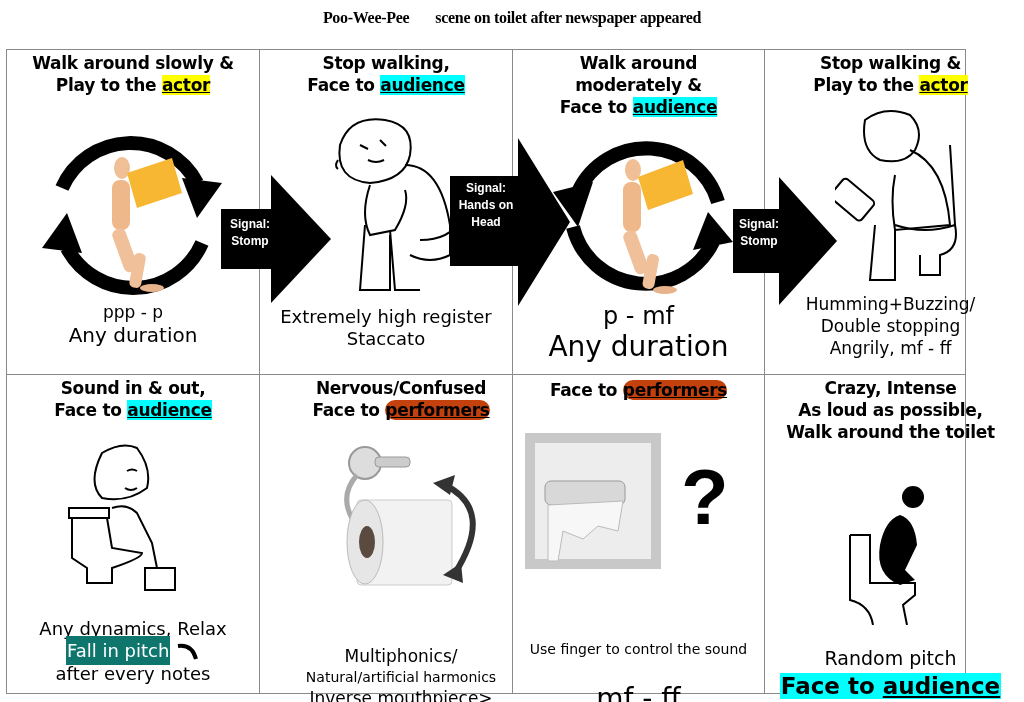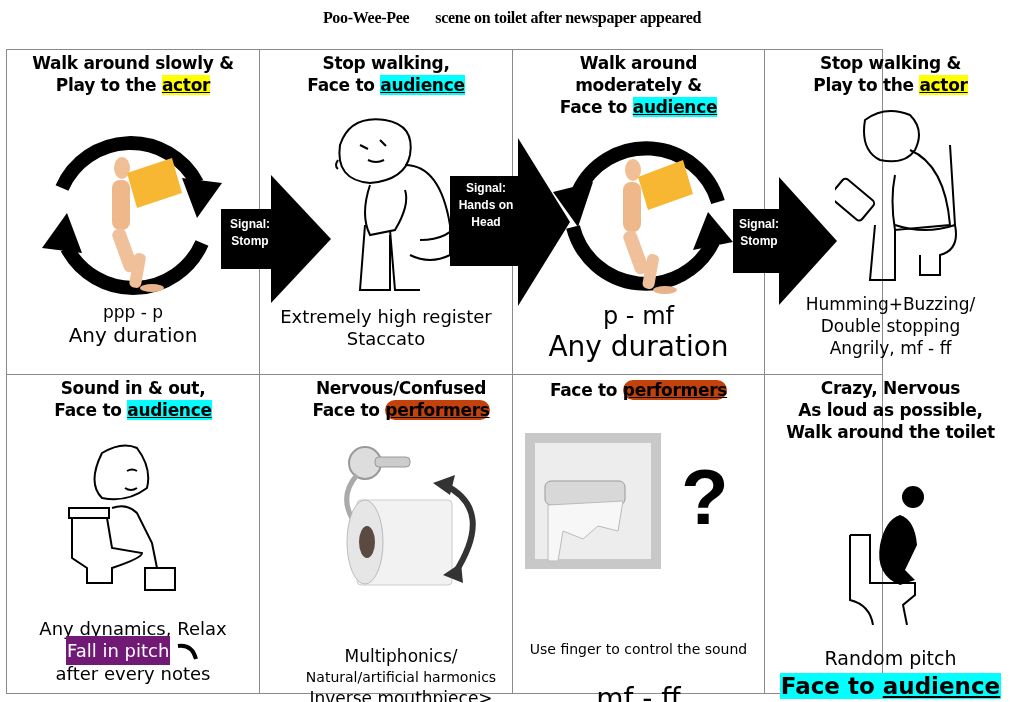--- a/index.html
+++ b/index.html
@@ -1,30 +1,30 @@
 <!DOCTYPE html>
 <html><head>
 <meta charset="utf-8">
 <style>
   html, body { margin: 0; padding: 0; background: #ffffff; }
   body { width: 1024px; height: 702px; position: relative; overflow: hidden; font-family: "DejaVu Sans", sans-serif; color: #000; }
   .title { position: absolute; top: 9px; left: 0; width: 1024px; text-align: center; font-family: Liberation Serif, serif; font-weight: bold; font-size: 16px; letter-spacing: -0.3px; }
   .title .gap { display: inline-block; width: 26px; }
-  .grid { position: absolute; left: 6px; top: 49px; width: 877px; height: 645px; border: 1px solid #8a8a8a; box-sizing: border-box; }
+  .grid { position: absolute; left: 6px; top: 49px; width: 960px; height: 645px; border: 1px solid #8a8a8a; box-sizing: border-box; }
   .vline { position: absolute; top: 0; width: 1px; height: 100%; background: #8a8a8a; }
   .hline { position: absolute; left: 0; height: 1px; width: 100%; background: #8a8a8a; }
   .cell { position: absolute; box-sizing: border-box; text-align: center; }
   .head { font-family: "DejaVu Sans", sans-serif; font-weight: bold; font-size: 17px; line-height: 22px; letter-spacing: -0.3px; margin-top: 2px; }
   .hl { text-decoration: underline; }
   .hl-yellow { background: #ffff00; }
   .hl-cyan { background: #00ffff; }
   .hl-magenta { background: #c2410c; border-radius: 10px; }
   .body-text { position: absolute; left: 0; width: 100%; text-align: center; font-size: 17px; line-height: 22px; }
   .dyn { }
-  .fall { background: #701a75; color: #fff; padding: 4px 1px; }
+  .fall { background: #0f766e; color: #fff; padding: 4px 1px; }
   .illus { position: absolute; }
   .arrow { position: absolute; }
   .arrow .label { position: absolute; color: #fff; font-family: "Liberation Sans", sans-serif; font-weight: bold; font-size: 12px; line-height: 17px; text-align: center; }
 </style>
 </head>
 <body>
 
 <div class="title">
   <span>Poo-Wee-Pee</span><span class="gap"></span><span>scene on toilet after newspaper appeared</span>
 </div>
@@ -203,21 +203,21 @@
         <path d="M25 74 L100 70 L95 100 L75 95 L60 108 L40 100 L35 130 L25 130Z" fill="#f7f7f7" stroke="#bbb"></path>
       </g>
     </svg>
     <div style="position:absolute;left:168px;top:82px;font-family:'Liberation Sans',sans-serif;font-weight:bold;font-size:78px;line-height:80px">?</div>
     <div class="body-text" style="top:263px;font-size:14px">Use finger to control the sound</div>
     <div class="body-text dyn" style="top:308px;font-size:28px;line-height:32px">mf - ff</div>
   </div>
 
   <div class="cell" style="left:758px;top:325px;width:251px;height:319px">
     <div class="head">
-      <div>Crazy, Nervous</div>
+      <div>Crazy, Intense</div>
       <div>As loud as possible,</div>
       <div>Walk around the toilet</div>
     </div>
     <svg class="illus" style="left:80px;top:110px" width="90" height="140" viewBox="0 0 90 140">
       <g>
         <circle cx="68" cy="12" r="11" fill="#000"></circle>
         <path d="M55 30 Q70 35 72 60 L60 85 L70 95 L55 100 Q30 90 35 60 Q40 35 55 30Z" fill="#000"></path>
         <path d="M5 50 L25 50 L25 98 L70 98 L70 110 L58 120 L62 140 M5 50 L5 115 Q25 120 28 140" fill="none" stroke="#000" stroke-width="2"></path>
       </g>
     </svg>

